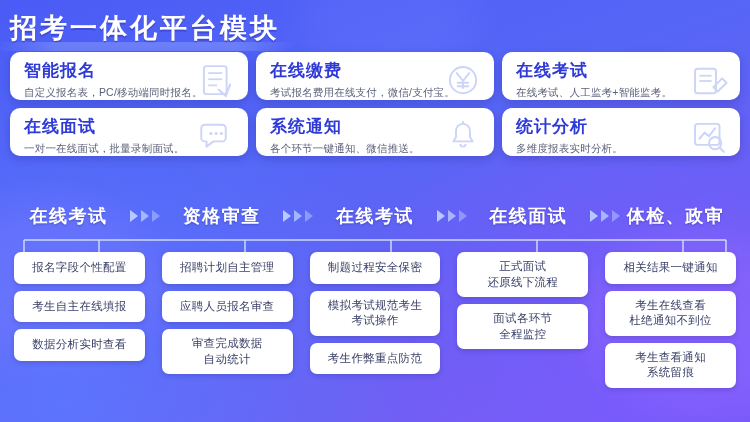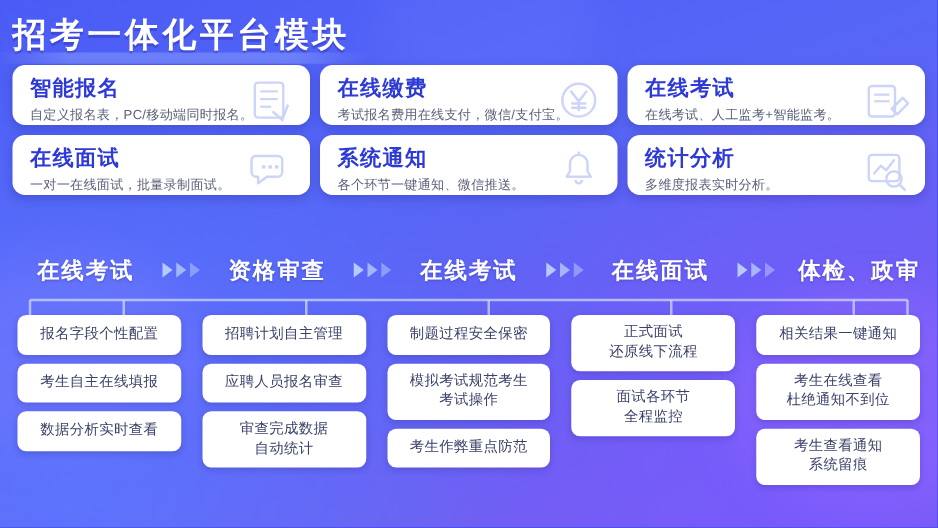--- a/index.html
+++ b/index.html
@@ -202,21 +202,21 @@
         <i class="tri t3"></i>
       </div>
     <div style="width:138px;text-align:center;">
       <span class="stage-name">在线面试</span>
     </div>
     <div class="arrows">
         <i class="tri"></i>
         <i class="tri t2"></i>
         <i class="tri t3"></i>
       </div>
-    <div style="width:138px;text-align:right;">
+    <div style="width:138px;text-align:left;">
       <span class="stage-name">体检、政审</span>
     </div>
   </div>
 
   <svg class="connector" viewBox="0 0 710 18" preserveAspectRatio="none">
     <line x1="4" y1="3" x2="706" y2="3" stroke="#cdd9ff" stroke-width="2" opacity=".75"></line>
     <g stroke="#cdd9ff" stroke-width="2" opacity=".75">
       <line x1="4" y1="3" x2="4" y2="15"></line>
       <line x1="79" y1="3" x2="79" y2="15"></line>
       <line x1="225" y1="3" x2="225" y2="15"></line>

